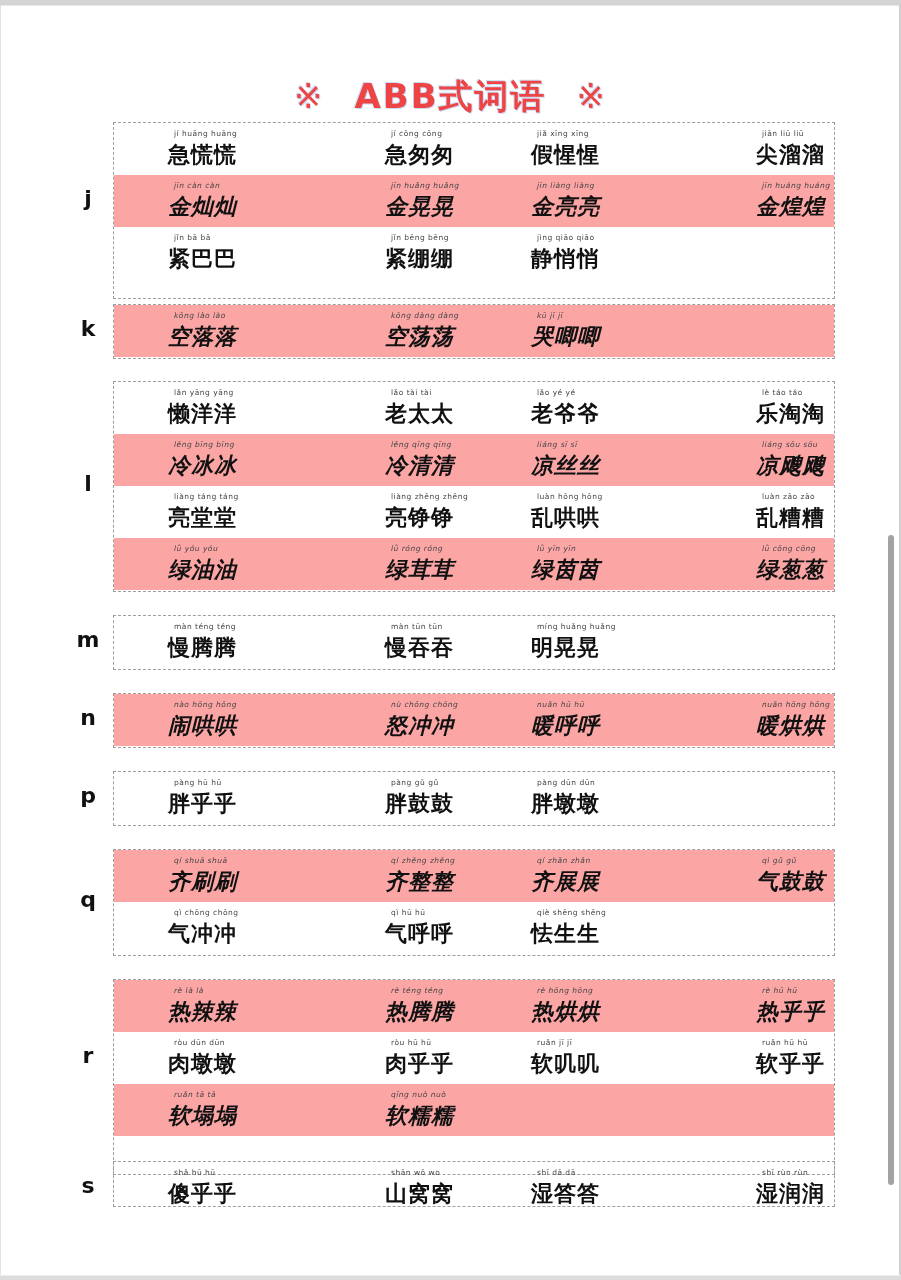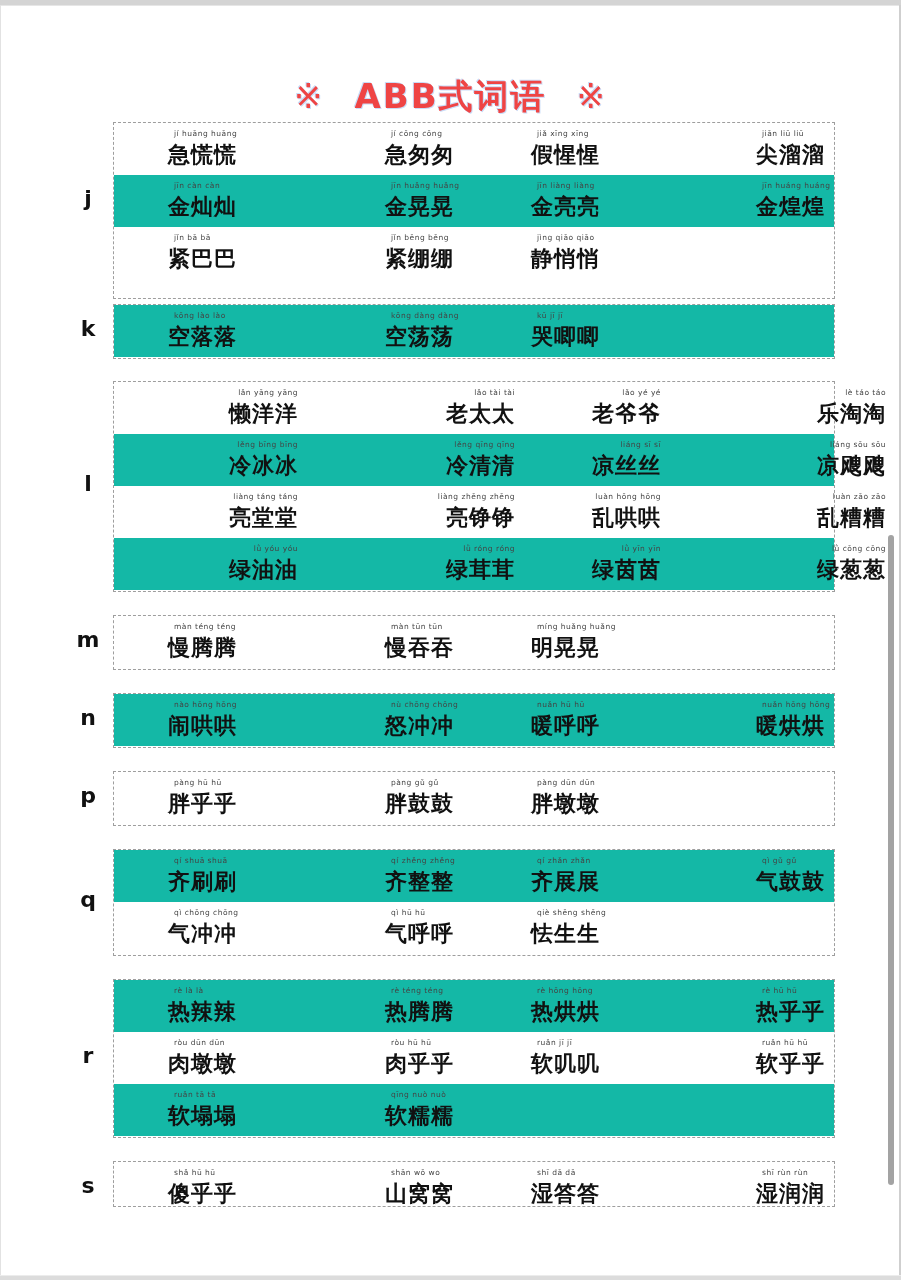--- a/index.html
+++ b/index.html
@@ -19,21 +19,21 @@
     text-shadow: 1px 1px 0 #c9dcf7, -1px -1px 0 #c9dcf7;
   }
   .title .mark { display:inline-block; margin:0 30px; font-weight:normal; }
   .group { position:absolute; left:113px; width:722px; border:1.5px dashed #9e9e9e; box-sizing:border-box; }
   .letter {
     position:absolute; left:70px; width:36px; text-align:center;
     font-size:22px; font-weight:bold; color:#111;
     font-family:"DejaVu Sans", sans-serif;
   }
   .row { position:relative; height:52px; }
-  .row.orange { background:#14b8a6; }
+  .row.orange { background:#fca5a5;font-style:italic; }
   .word { position:absolute; top:4px; width:130px; }
   .word .py {
     display:block; font-size:7.5px; color:#444; letter-spacing:0.5px; height:13px; line-height:13px;
     white-space:nowrap; padding-left:6px;
     font-family:"DejaVu Sans", sans-serif;
   }
   .word .hz {
     display:block; font-size:22px; font-weight:bold; color:#111; line-height:28px; letter-spacing:1px;
     font-family:"DejaVu Serif", serif;
   }
@@ -118,21 +118,21 @@
           <span class="py">kōng dàng dàng</span>
           <span class="hz">空荡荡</span>
         </div>
         <div class="word c2">
           <span class="py">kū  jī  jī</span>
           <span class="hz">哭唧唧</span>
         </div>
       </div>
     </div>
     <div class="letter" style="top: 470.5px;">l</div>
-    <div class="group" style="top: 381px; height: 211px; text-align: right;">
+    <div class="group" style="top: 381px; height: 211px;">
       <div class="row">
         <div class="word c0">
           <span class="py">lǎn  yāng  yāng</span>
           <span class="hz">懒洋洋</span>
         </div>
         <div class="word c1">
           <span class="py">lǎo  tài  tài</span>
           <span class="hz">老太太</span>
         </div>
         <div class="word c2">
@@ -283,21 +283,21 @@
           <span class="py">qì  hū  hū</span>
           <span class="hz">气呼呼</span>
         </div>
         <div class="word c2">
           <span class="py">qiè  shēng  shēng</span>
           <span class="hz">怯生生</span>
         </div>
       </div>
     </div>
     <div class="letter" style="top: 1042.5px;">r</div>
-    <div class="group" style="top: 979px; height: 159px;">
+    <div class="group" style="top: 979px; height: 196px;">
       <div class="row orange">
         <div class="word c0">
           <span class="py">rè  là  là</span>
           <span class="hz">热辣辣</span>
         </div>
         <div class="word c1">
           <span class="py">rè  téng  téng</span>
           <span class="hz">热腾腾</span>
         </div>
         <div class="word c2">

